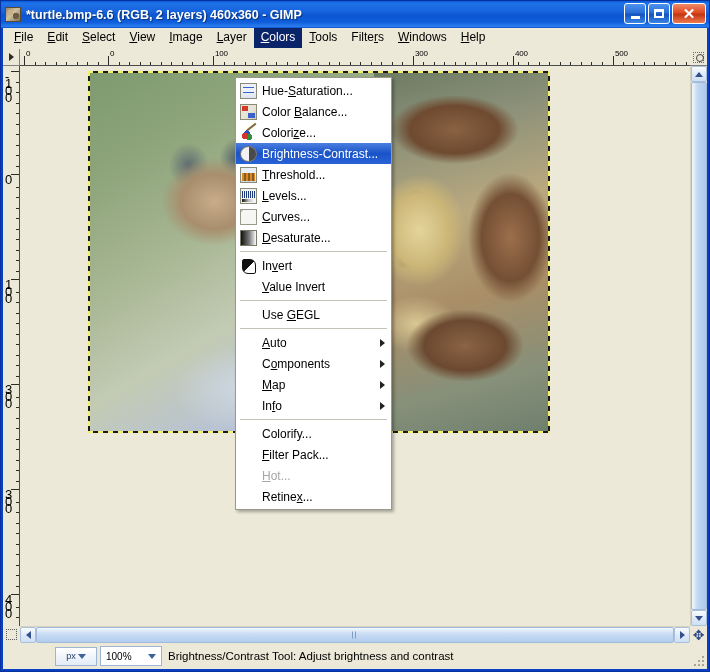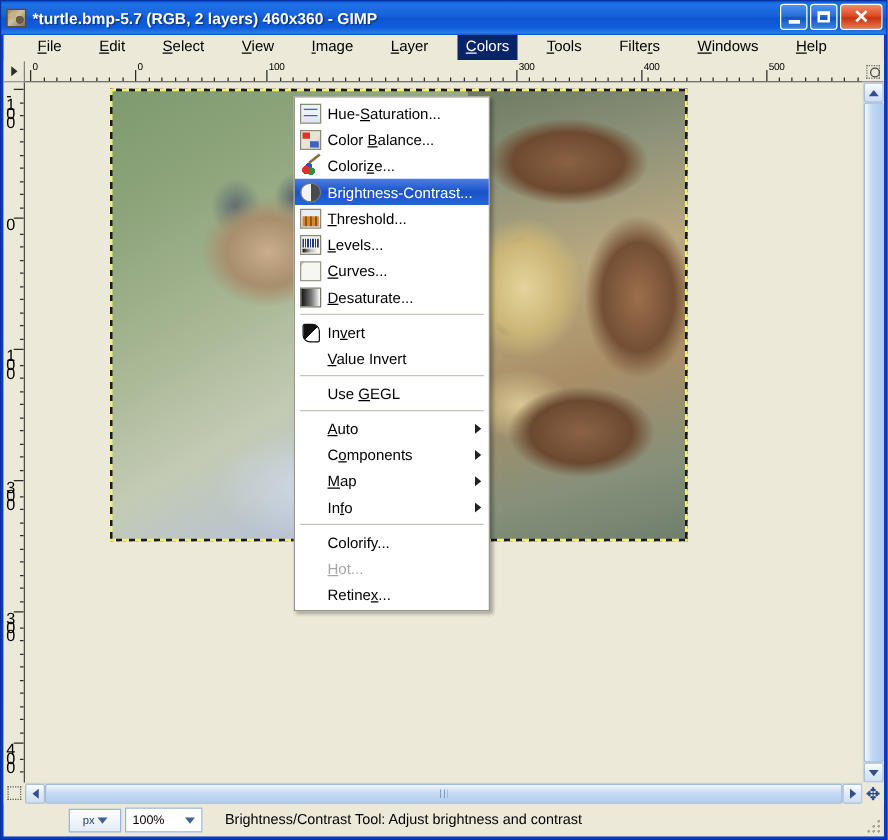--- a/index.html
+++ b/index.html
@@ -94,21 +94,20 @@
     align-items: center;
     padding-left: 4px;
     border-bottom: 1px solid #ece9d8;
   }
   .menu-item {
     padding: 2px 7px 3px 7px;
     font-size: 12px;
     color: #000;
     cursor: pointer;
     line-height: 15px;
-    margin-left: 16px;
   }
   .menu-item.active {
     background: #0a246a;
     color: #ffffff;
   }
   .menu-item u { text-decoration: underline; }
 
   
   #workarea {
     flex: 1 1 auto;
@@ -343,21 +342,21 @@
   #zoom-combo .caret, #unit-combo .caret {
     width: 0; height: 0;
     border-left: 4px solid transparent;
     border-right: 4px solid transparent;
     border-top: 5px solid #3d6199;
   }
   #zoom-combo .caret { position: absolute; right: 5px; }
   #status-text {
     font-size: 11.5px;
     color: #000;
-    margin-left: 15px;
+    margin-left: 3px;
     white-space: nowrap;
     text-align: center;
   }
   #resize-grip {
     position: absolute;
     right: 2px; bottom: 2px;
     width: 12px; height: 12px;
     background:
       radial-gradient(circle at 2px 10px, #a8a496 0 1px, transparent 1.2px),
       radial-gradient(circle at 6px 10px, #a8a496 0 1px, transparent 1.2px),
@@ -519,21 +518,21 @@
     border-radius: 2px 6px 2px 6px;
   }
 </style>
 </head>
 <body>
 
 <div id="app-window">
 
   <div id="titlebar">
     <div id="title-icon"></div>
-    <div id="title-text">*turtle.bmp-5.7 (RGB, 2 layers) 460x360 - GIMP</div>
+    <div id="title-text">*turtle.bmp-6.6 (RGB, 2 layers) 460x360 - GIMP</div>
     <div id="window-buttons">
       <div class="winbtn min">
         <div class="glyph-min"></div>
       </div>
       <div class="winbtn max">
         <div class="glyph-max"></div>
       </div>
       <div class="winbtn close">
         <div class="glyph-close">✕</div>
       </div>
@@ -820,20 +819,24 @@
         <div class="mi">
           <span class="ic"></span>
           <span class="lbl">In<u>f</u>o</span>
           <span class="sub"></span>
         </div>
         <div class="msep"></div>
         <div class="mi">
           <span class="ic"></span>
           <span class="lbl">Colorify...</span>
         </div>
+        <div class="mi">
+          <span class="ic"></span>
+          <span class="lbl"><u>F</u>ilter Pack...</span>
+        </div>
         <div class="mi disabled">
           <span class="ic"></span>
           <span class="lbl"><u>H</u>ot...</span>
         </div>
         <div class="mi">
           <span class="ic"></span>
           <span class="lbl">Retine<u>x</u>...</span>
         </div>
       </div>
 

